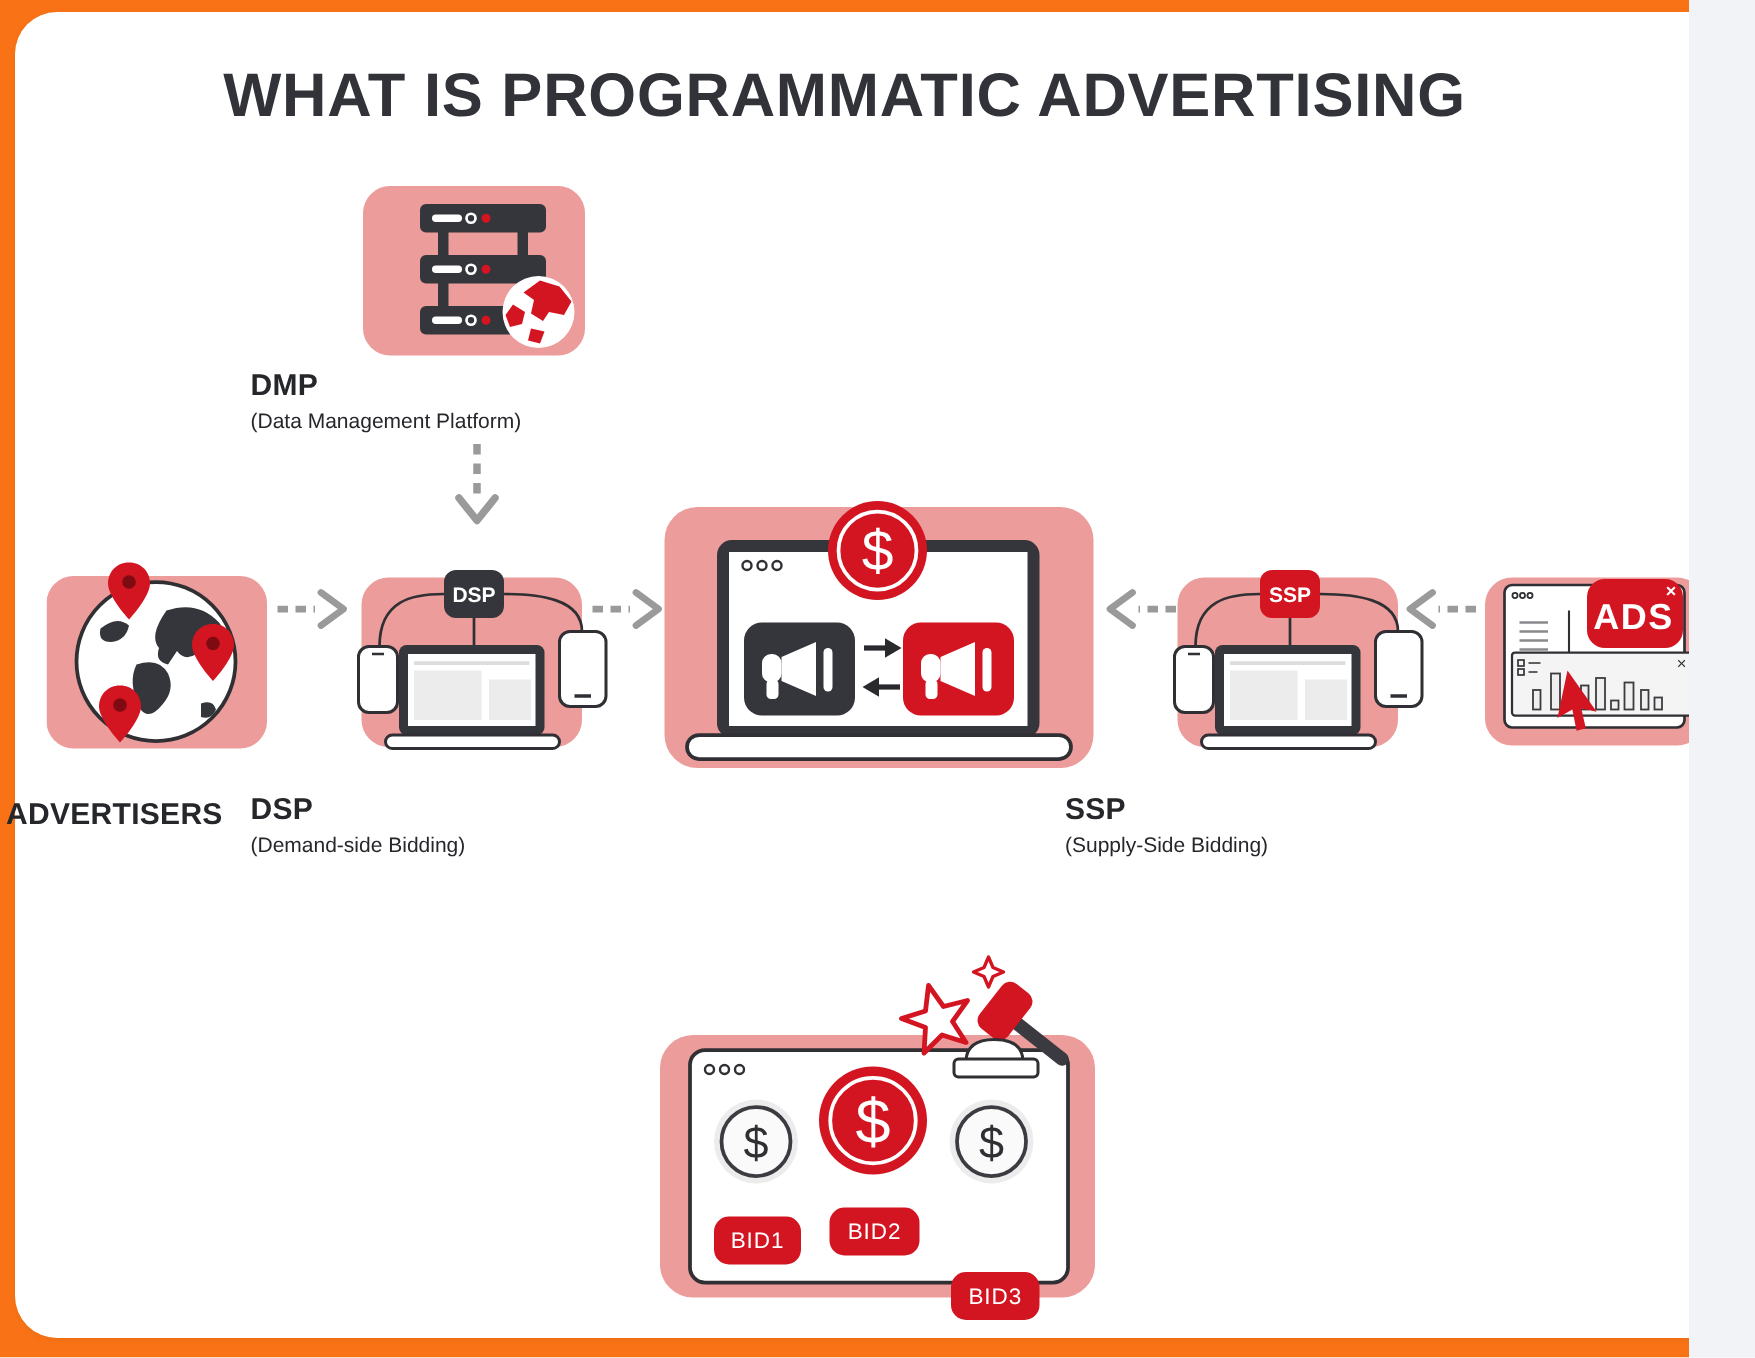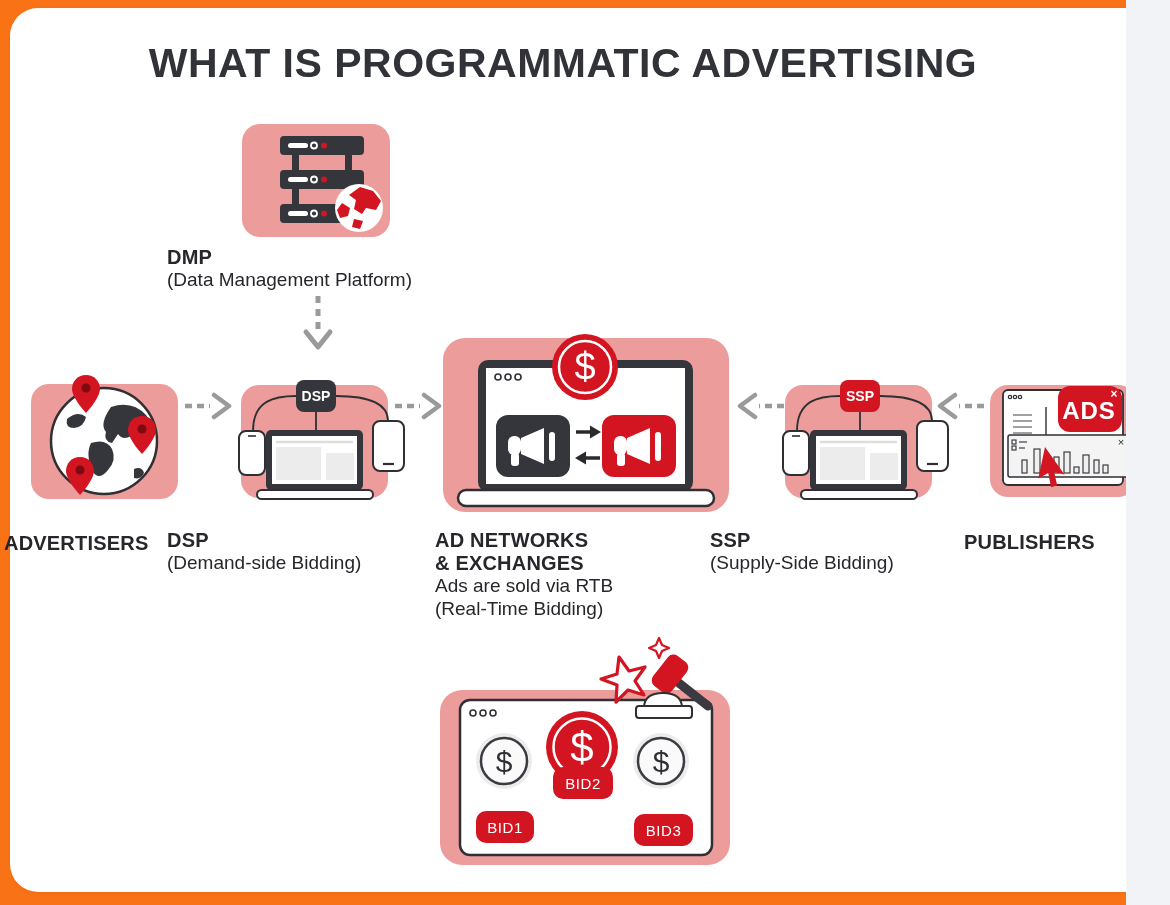--- a/index.html
+++ b/index.html
@@ -5,21 +5,21 @@
   * { margin:0; padding:0; box-sizing:border-box; }
   body { background:#F1F3F7; font-family:"Liberation Sans","DejaVu Sans",sans-serif; }
   .canvas { position:relative; width:1126px; height:905px; background:#f97316; overflow:hidden; }
   .card { position:absolute; left:10px; top:8px; width:1150px; height:884px;
           background:#FFFFFF; border-radius:28px; box-shadow:0 1px 4px rgba(0,0,0,0.05); }
   .abs { position:absolute; }
   .title { position:absolute; left:0; top:40px; width:100%; text-align:center;
            font-size:41px; font-weight:bold; letter-spacing:0.5px; color:#313339; }
   .node-label { position:absolute; text-align:left; color:#26272B; }
   .node-name { font-weight:bold; font-size:20px; line-height:23px; letter-spacing:0.2px; }
-  .node-desc { font-size:19px; line-height:22.5px; }
+  .node-desc { font-size:14px; line-height:22.5px; }
   .bid-badge { position:absolute; background:#D31421; color:#fff; font-weight:normal;
                font-size:15px; letter-spacing:0.6px; border-radius:10px;
                display:flex; align-items:center; justify-content:center; }
   svg text { font-family:"Liberation Sans","DejaVu Sans",sans-serif; }
 </style>
 </head>
 <body>
 
 <div class="canvas">
   <div class="card"></div>
@@ -185,26 +185,20 @@
       <polygon points="146,121.5 135,128 146,134.5" stroke="none"></polygon>
     </g>
 
     <g>
       <circle cx="145" cy="37" r="33" fill="#D31421"></circle>
       <circle cx="145" cy="37" r="26" fill="none" stroke="#FFFFFF" stroke-width="2.5"></circle>
       <text x="145" y="50" text-anchor="middle" font-size="38" fill="#FFFFFF">$</text>
     </g>
   </svg>
 
-  <div class="node-label" style="left:435px;top:529px;width:300px">
-    <div class="node-name">AD NETWORKS</div>
-    <div class="node-name">&amp; EXCHANGES</div>
-    <div class="node-desc">Ads are sold via RTB</div>
-    <div class="node-desc">(Real-Time Bidding)</div>
-  </div>
 
   <svg class="abs" style="left:736px;top:392px;transform:scaleX(-1)" width="50" height="28">
     <line x1="2" y1="14" x2="27" y2="14" stroke="#9A9A9A" stroke-width="4.5" stroke-dasharray="7 5"></line>
     <polyline points="31,3 46,14 31,25" fill="none" stroke="#9A9A9A" stroke-width="4.5" stroke-linecap="round" stroke-linejoin="round"></polyline>
   </svg>
 
   <svg class="abs" style="left:773px;top:376px" width="182" height="128">
     <rect x="12" y="9" width="147" height="113" rx="18" fill="#EC9C9A"></rect>
     <path d="M67,20 C46,20 24,24 24,55" fill="none" stroke="#2F2F34" stroke-width="1.8"></path>
     <path d="M107,20 C130,20 159,23 159,45" fill="none" stroke="#2F2F34" stroke-width="1.8"></path>
@@ -278,23 +272,20 @@
         <rect x="76" y="69" width="6" height="21"></rect>
         <rect x="86" y="84" width="5" height="6"></rect>
         <rect x="95" y="72" width="6" height="18"></rect>
         <rect x="106" y="77" width="5" height="13"></rect>
         <rect x="115" y="82" width="5" height="8"></rect>
       </g>
       <path d="M0,0 L0,17 L4.5,13 L7.5,20 L10.5,18.5 L7.5,12 L13,12 Z" fill="#D31421" transform="translate(57,64) rotate(12) scale(1.9)"></path>
     </g>
   </svg>
 
-  <div class="node-label" style="left:964px;top:531px;width:200px">
-    <div class="node-name">PUBLISHERS</div>
-  </div>
 
   <svg class="abs" style="left:430px;top:632px" width="312" height="242">
     <rect x="10" y="58" width="290" height="175" rx="22" fill="#EC9C9A"></rect>
 
     <rect x="30" y="68" width="252" height="155" rx="10" fill="#FFFFFF" stroke="#2F2F34" stroke-width="2.5"></rect>
     <circle cx="43" cy="81" r="3" fill="none" stroke="#2F2F34" stroke-width="1.6"></circle>
     <circle cx="53" cy="81" r="3" fill="none" stroke="#2F2F34" stroke-width="1.6"></circle>
     <circle cx="63" cy="81" r="3" fill="none" stroke="#2F2F34" stroke-width="1.6"></circle>
 
     <polygon points="189,25 199,39 215,35 205,49 214,63 198,58 186,70 187,53 171,47 187,42" fill="#FFFFFF" stroke="#D31421" stroke-width="3.2" stroke-linejoin="round"></polygon>
@@ -322,16 +313,16 @@
       <text x="152" y="130" text-anchor="middle" font-size="42" fill="#FFFFFF">$</text>
     </g>
     <g>
       <circle cx="231" cy="129" r="28" fill="#ECECEC"></circle>
       <circle cx="231" cy="129" r="23" fill="#FAFAFA" stroke="#3B3B41" stroke-width="2.5"></circle>
       <text x="231" y="140" text-anchor="middle" font-size="30" fill="#2F2F34">$</text>
     </g>
   </svg>
 
   <div class="bid-badge" style="left:476px;top:811px;width:58px;height:32px">BID1</div>
-  <div class="bid-badge" style="left:553px;top:767px;width:60px;height:32px">BID2</div>
-  <div class="bid-badge" style="left:634px;top:814px;width:59px;height:32px">BID3</div>
+  <div class="bid-badge" style="left:553px;top:805px;width:60px;height:32px">BID2</div>
+  <div class="bid-badge" style="left:634px;top:848px;width:59px;height:32px">BID3</div>
 
 </div>
 
 </body></html>

